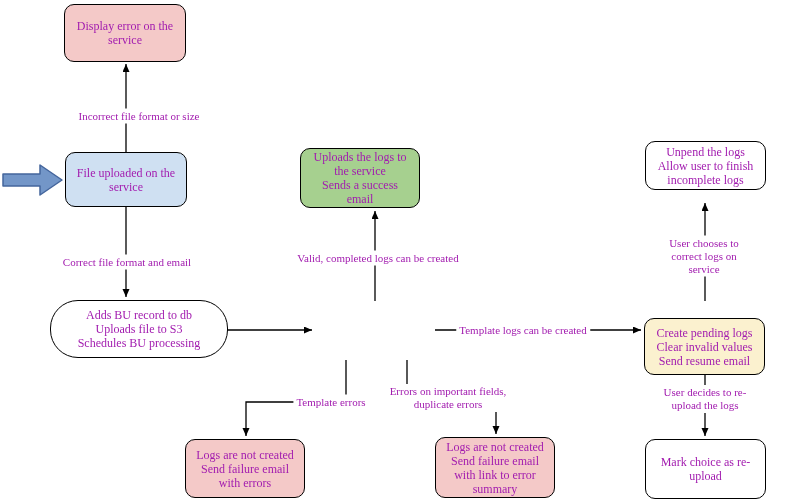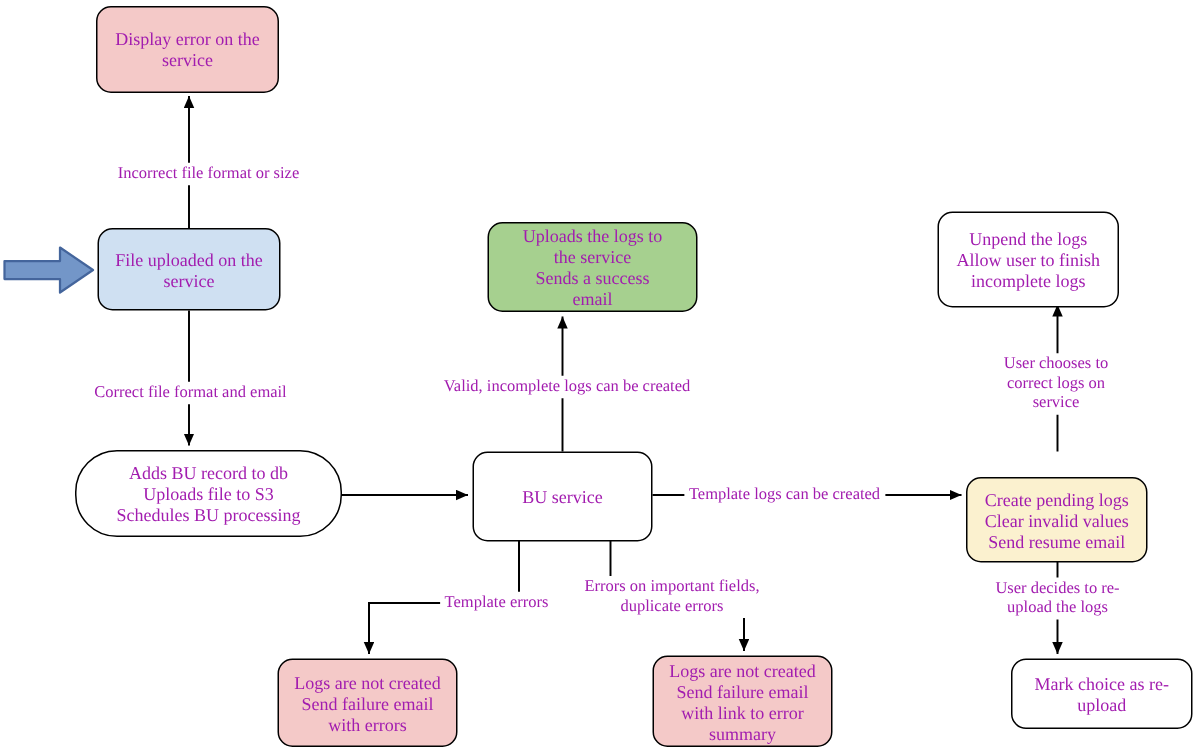--- a/index.html
+++ b/index.html
@@ -63,52 +63,51 @@
   <div class="node" style="left: 64px; top: 4px; width: 122px; height: 58px; background-color: rgb(244, 201, 200);">Display error on the
 service</div>
 
   <div class="node" style="left: 65px; top: 152px; width: 122px; height: 55px; background-color: rgb(207, 224, 242);">File uploaded on the
 service</div>
 
   <div class="node" style="left: 50px; top: 300px; width: 178px; height: 58px; background-color: rgb(255, 255, 255); border-radius: 28px;">Adds BU record to db
 Uploads file to S3
 Schedules BU processing</div>
 
-  <div class="node" style="left: 315px; top: 301px; width: 120px; height: 60px; background-color: rgb(255, 255, 255);">BU service</div>
 
-  <div class="node" style="left: 325px; top: 148px; width: 140px; height: 60px; background-color: rgb(166, 208, 143);">Uploads the logs to
+  <div class="node" style="left: 300px; top: 148px; width: 120px; height: 60px; background-color: rgb(166, 208, 143);">Uploads the logs to
 the service
 Sends a success
 email</div>
 
   <div class="node" style="left: 644px; top: 318px; width: 121px; height: 57px; background-color: rgb(251, 241, 207);">Create pending logs
 Clear invalid values
 Send resume email</div>
 
-  <div class="node" style="left: 625px; top: 141px; width: 121px; height: 64px; background-color: rgb(255, 255, 255);">Unpend the logs
+  <div class="node" style="left: 645px; top: 141px; width: 121px; height: 49px; background-color: rgb(255, 255, 255);">Unpend the logs
 Allow user to finish
 incomplete logs</div>
 
-  <div class="node" style="left: 674px; top: 439px; width: 121px; height: 47px; background-color: rgb(255, 255, 255);">Mark choice as re-
+  <div class="node" style="left: 645px; top: 439px; width: 121px; height: 60px; background-color: rgb(255, 255, 255);">Mark choice as re-
 upload</div>
 
   <div class="node" style="left: 185px; top: 439px; width: 120px; height: 59px; background-color: rgb(244, 201, 200);">Logs are not created
 Send failure email
 with errors</div>
 
   <div class="node" style="left: 435px; top: 437px; width: 120px; height: 61px; background-color: rgb(244, 201, 200);">Logs are not created
 Send failure email
 with link to error
 summary</div>
 
   <div class="edge-label" style="left:127px;top:116px;margin-left:12px;">Incorrect file format or size</div>
 
   <div class="edge-label" style="left:127px;top:262px;">Correct file format and email</div>
 
-  <div class="edge-label" style="left:378px;top:258px;">Valid, incomplete logs can be created</div>
+  <div class="edge-label" style="left:378px;top:258px;">Valid, completed logs can be created</div>
 
   <div class="edge-label" style="left:523px;top:330px;">Template logs can be created</div>
 
   <div class="edge-label" style="left:331px;top:402px;">Template errors</div>
 
   <div class="edge-label" style="left:448px;top:398px;">Errors on important fields,
 duplicate errors</div>
 
   <div class="edge-label" style="left:704px;top:256px;">User chooses to correct logs on service</div>
 

